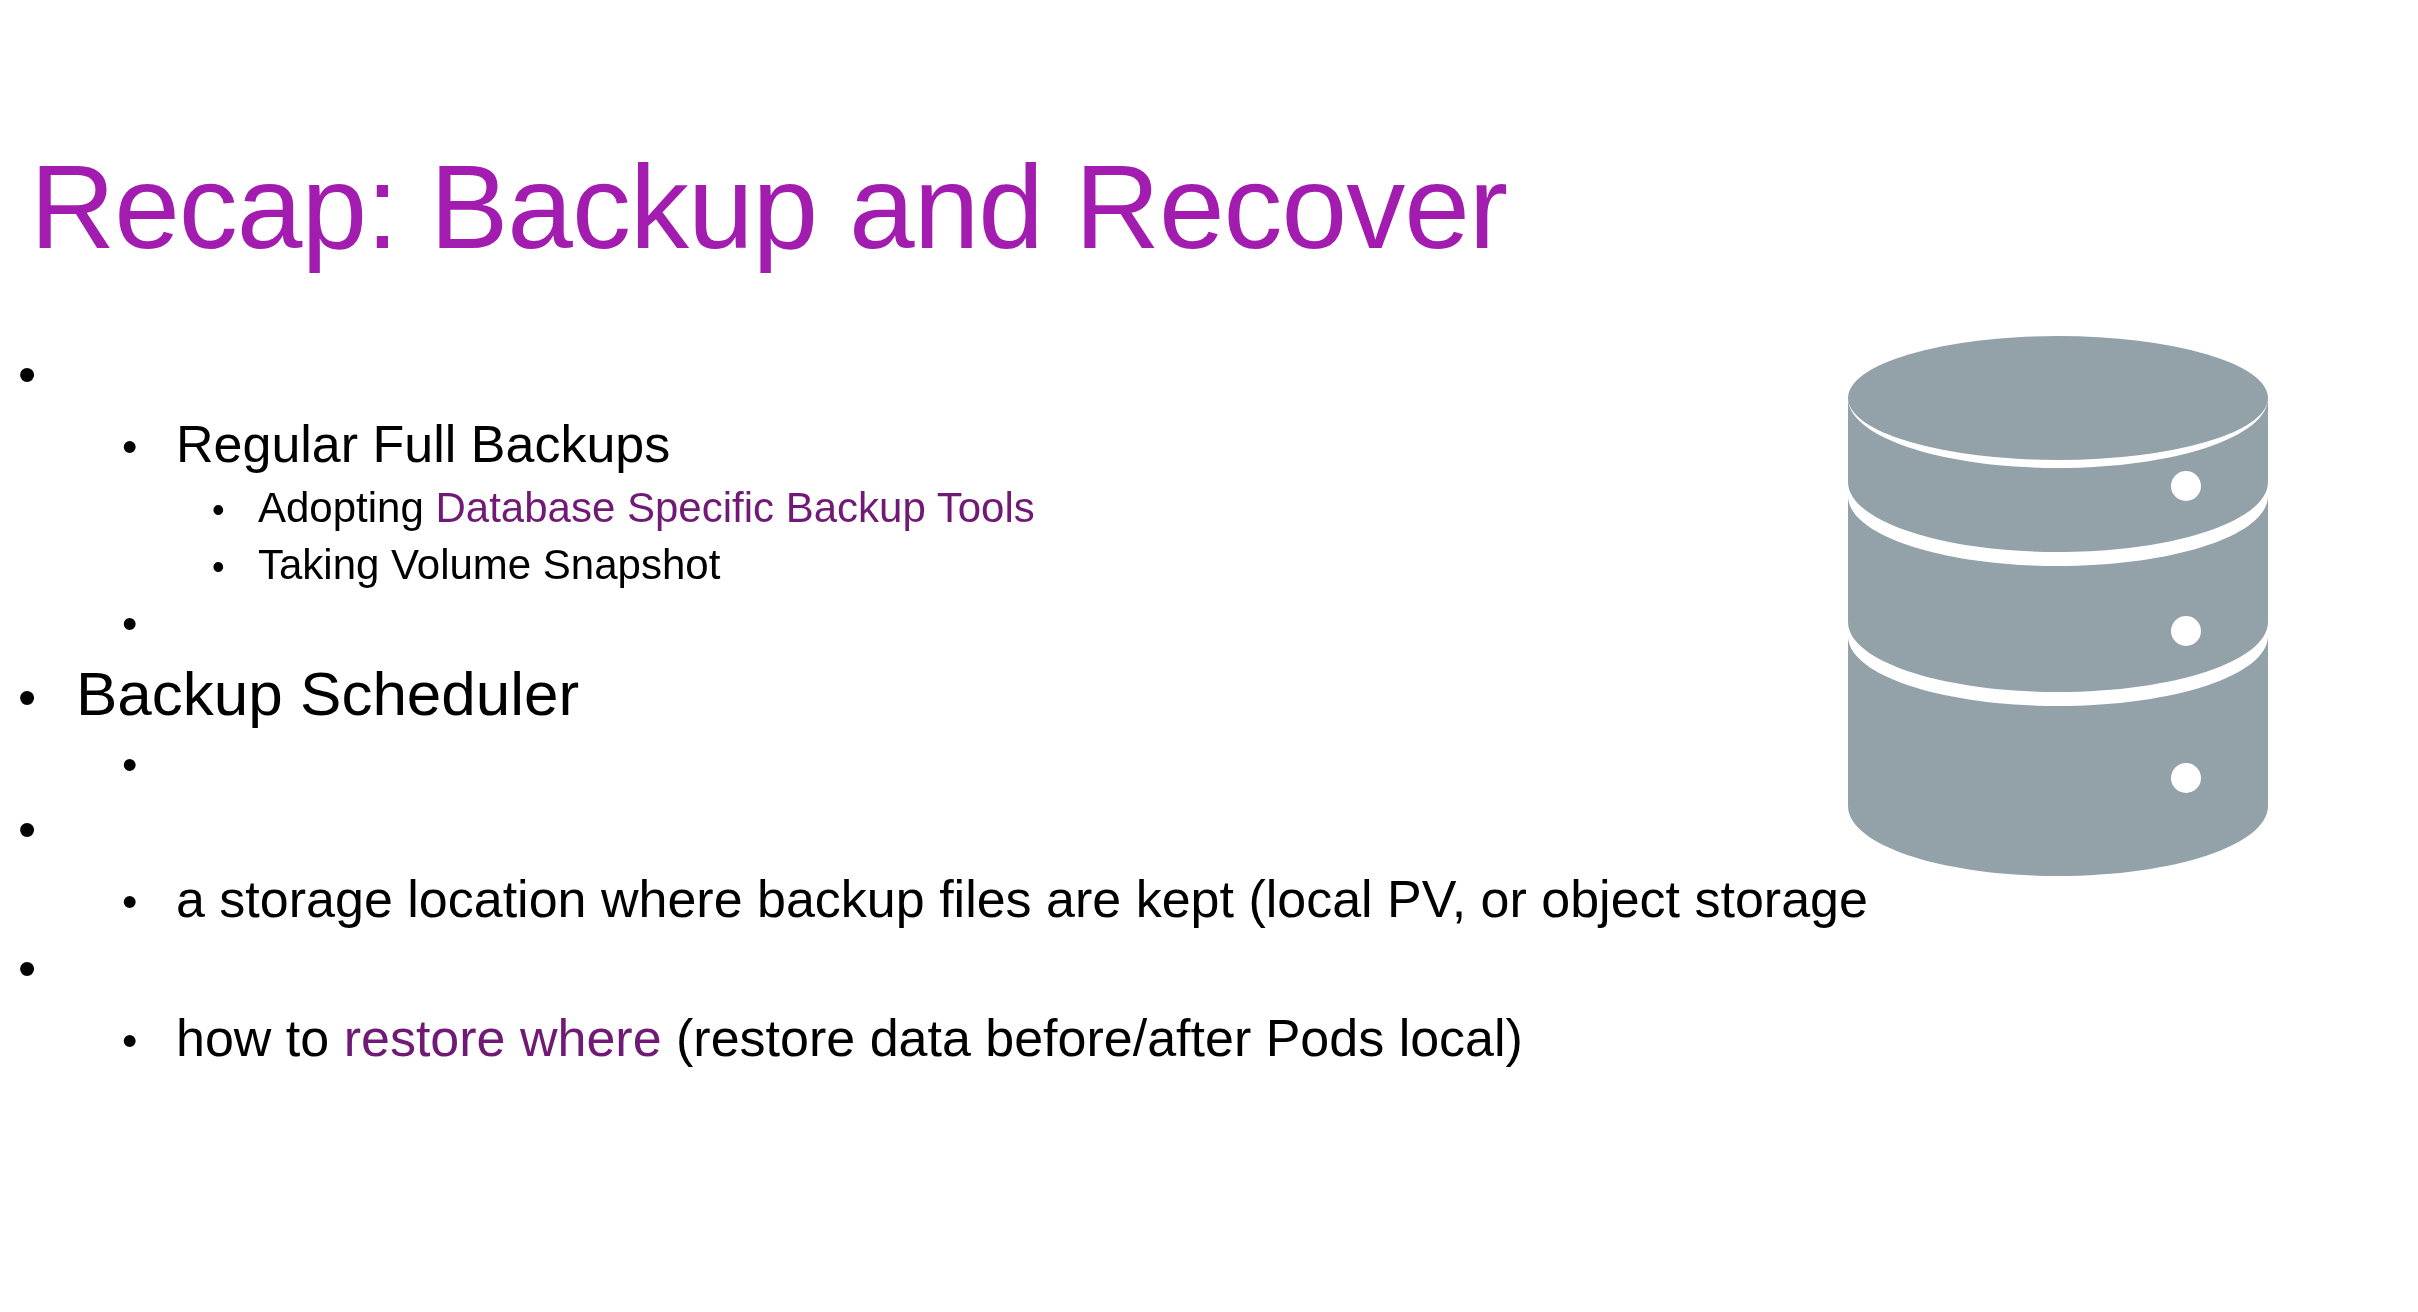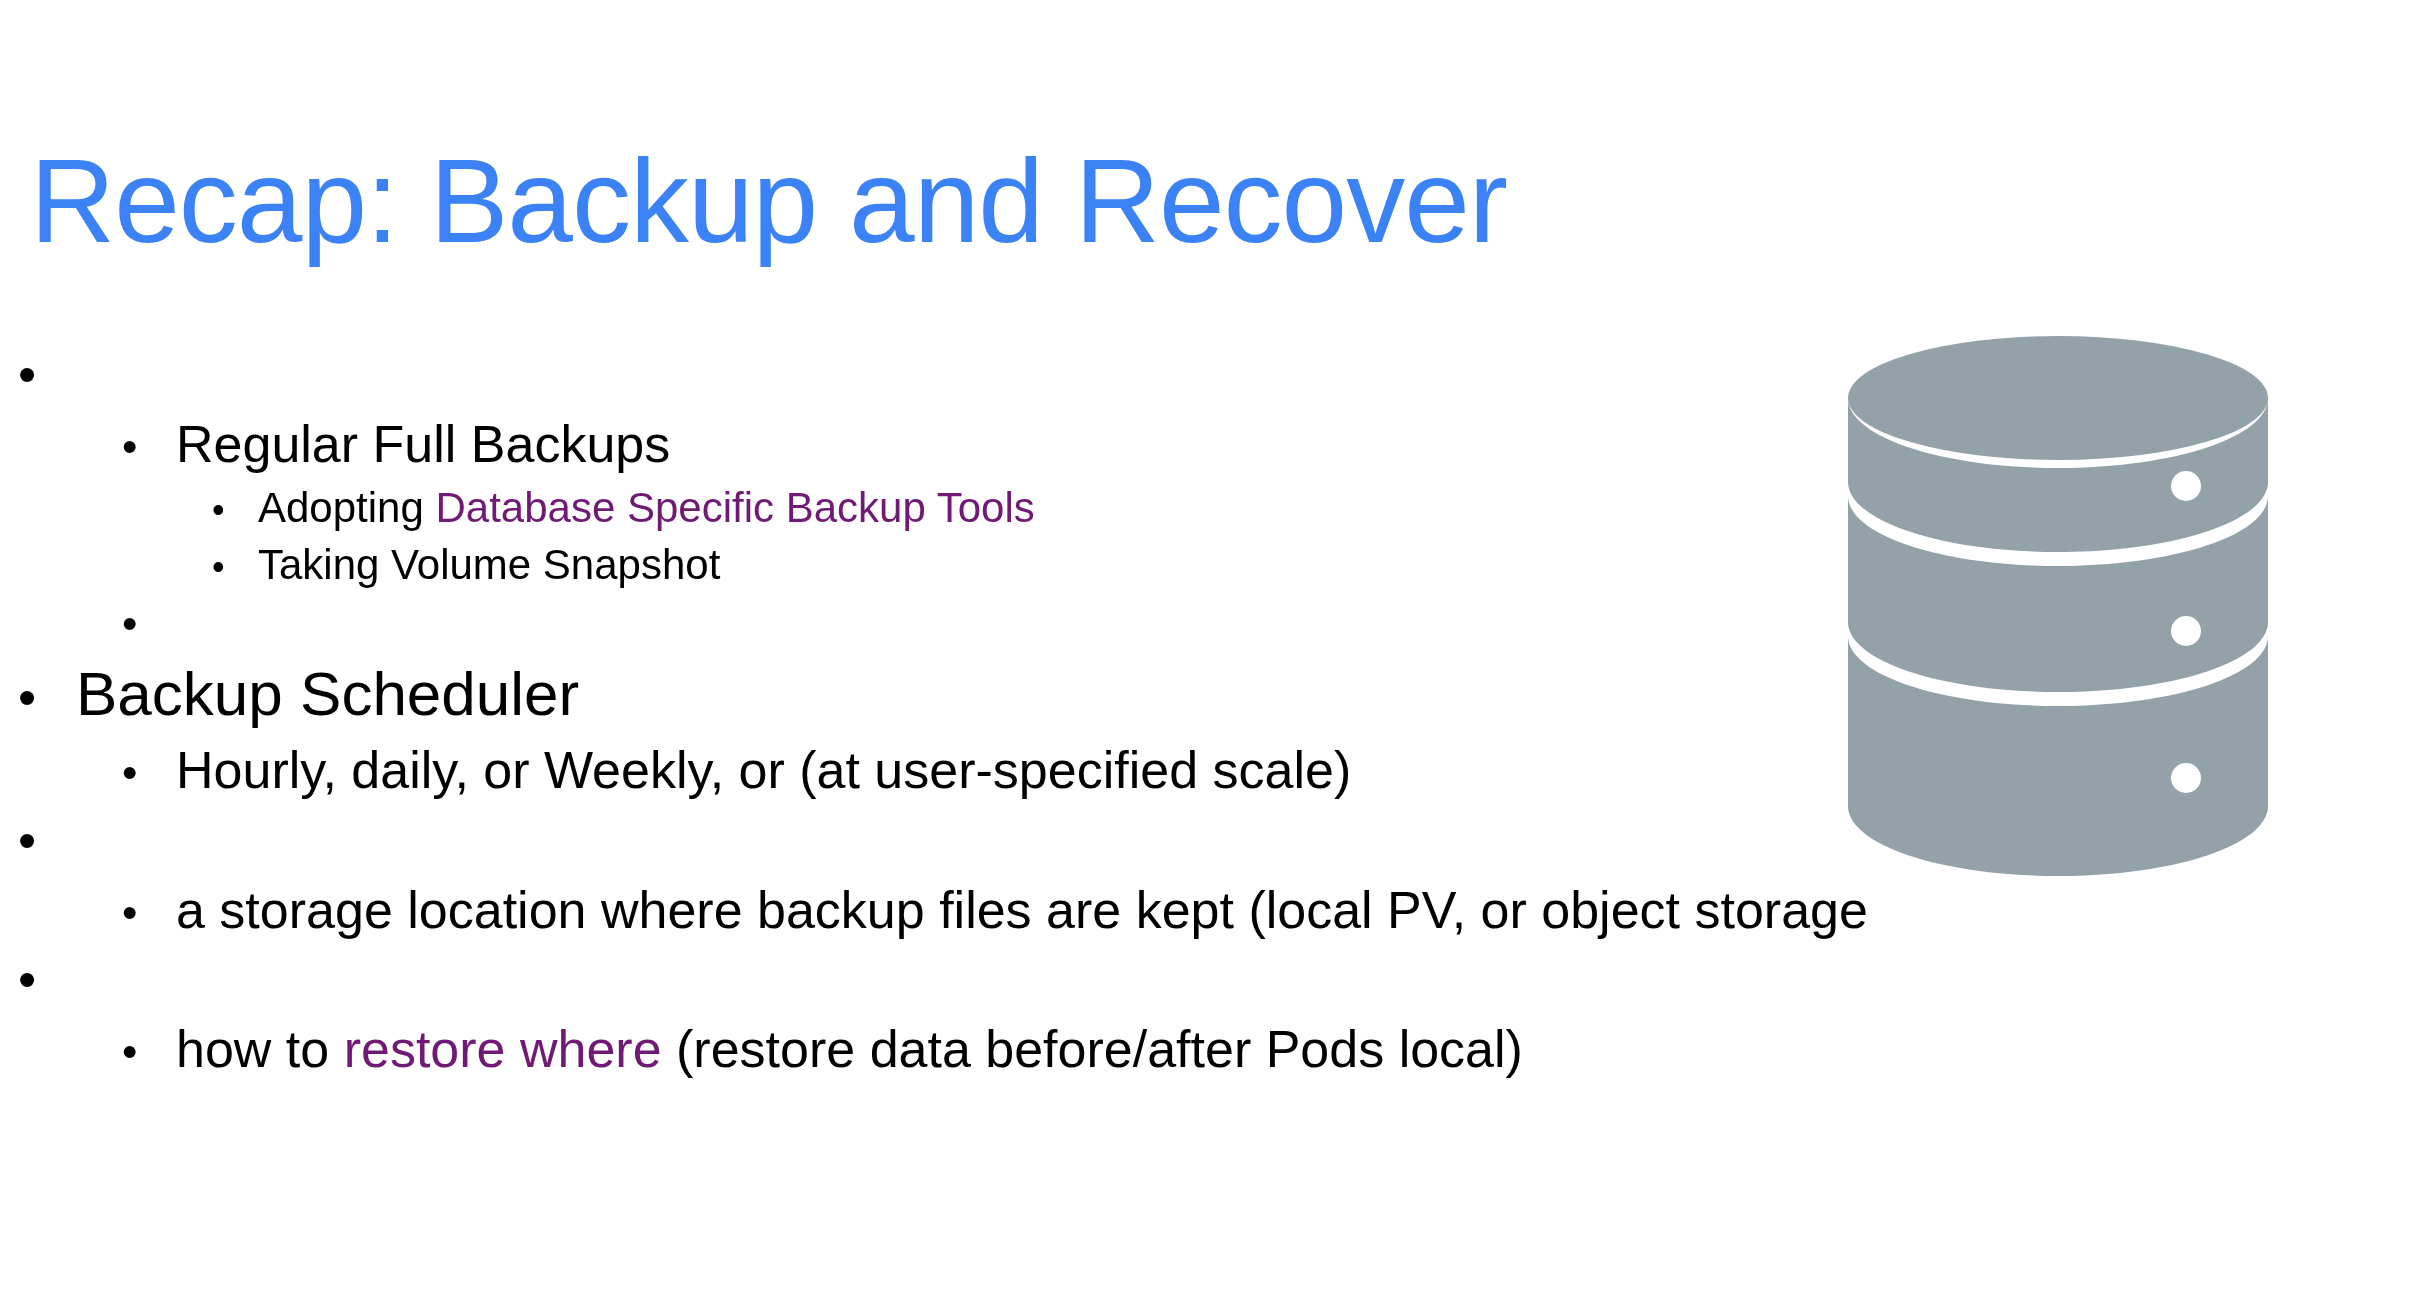--- a/index.html
+++ b/index.html
@@ -22,26 +22,26 @@
     width: 2418px;
     height: 1312px;
     background: #ffffff;
     box-sizing: border-box;
   }
 
   
   .slide-title {
     position: absolute;
     left: 30px;
-    top: 56px;
+    top: 62px;
     font-size: 118px;
     line-height: 1.12;
     font-weight: 400;
     letter-spacing: -1px;
-    color: #3b82f6;
+    color: #a21caf;
     white-space: nowrap;
   }
 
   
   .body-block {
     position: absolute;
     left: 18px;
     top: 340px;
     width: 1790px;
   }
@@ -138,21 +138,20 @@
       </div>
       <div class="bullet-row lvl2">
         <span class="bullet-marker">•</span>
       </div>
       <div class="bullet-row lvl1">
         <span class="bullet-marker">•</span>
         <span class="bullet-text"><span>Backup Scheduler</span></span>
       </div>
       <div class="bullet-row lvl2">
         <span class="bullet-marker">•</span>
-        <span class="bullet-text"><span>Hourly, daily, or Weekly, or (at user-specified scale)</span></span>
       </div>
       <div class="bullet-row lvl1">
         <span class="bullet-marker">•</span>
       </div>
       <div class="bullet-row lvl2">
         <span class="bullet-marker">•</span>
         <span class="bullet-text"><span>a storage location where backup files are kept (local PV, or object storage</span></span>
       </div>
       <div class="bullet-row lvl1">
         <span class="bullet-marker">•</span>

